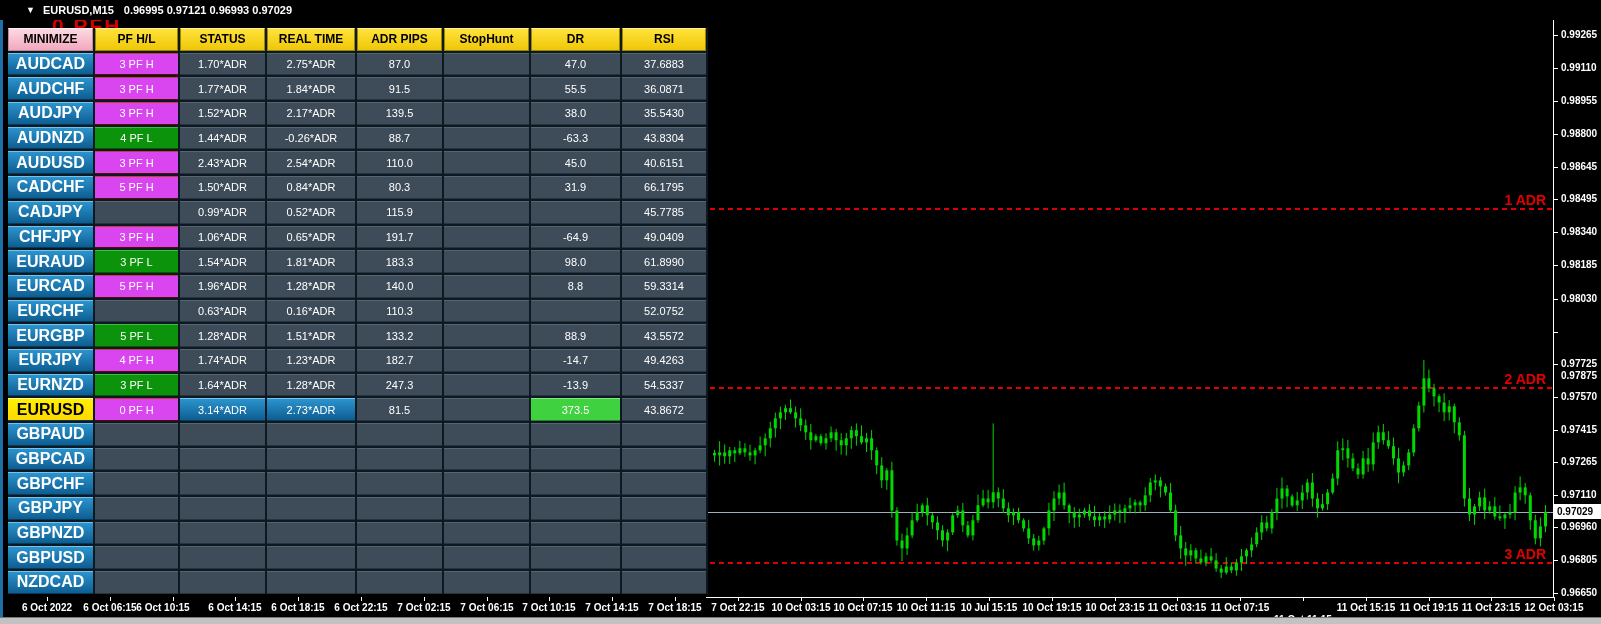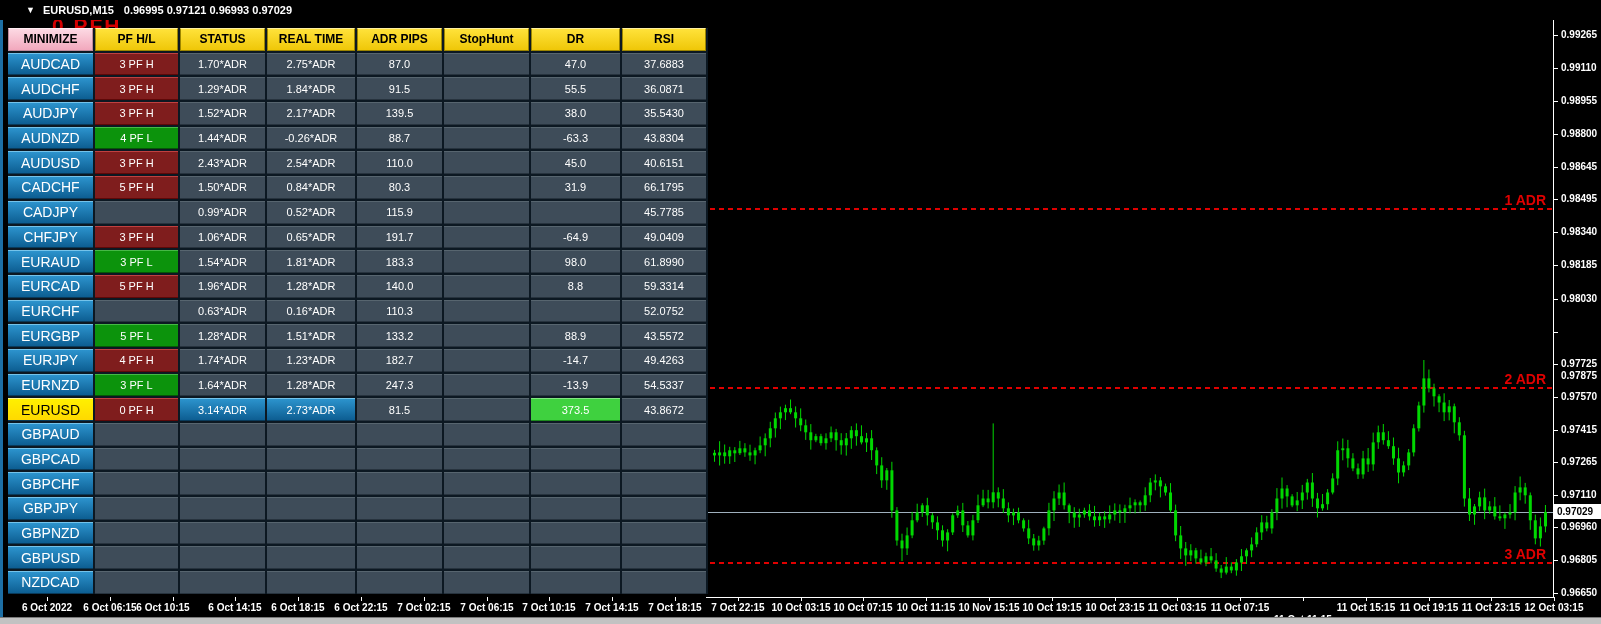--- a/index.html
+++ b/index.html
@@ -46,26 +46,26 @@
   }
   .hdr.minimize{background:linear-gradient(#fcd9e3,#f2a8bd);border-color:#c08a9a;border-top-color:#ffeef3;}
   .cell{
     background:#3e4c59;color:#fff;font-size:11px;display:flex;align-items:center;justify-content:center;
     border-top:1px solid #57656f;border-bottom:1px solid #27333e;white-space:nowrap;
   }
   .pair{
     background:linear-gradient(#2априm 0,#000);
   }
   .pair{
-    background:linear-gradient(#2c93cd,#0d5e92);color:#fff;font-weight:normal;font-size:14px;
+    background:linear-gradient(#2c93cd,#0d5e92);color:#fff;font-weight:bold;font-size:16px;
     display:flex;align-items:center;justify-content:center;
     border-top:1px solid #74c3ea;border-bottom:1px solid #093a5a;
   }
   .pair.sel{background:linear-gradient(#fff000,#ffd900);color:#000;border-top-color:#fffb9e;}
-  .cell.pf-h{background:#7f1d1d;border-top-color:#c04040;border-bottom-color:#5e0808;}
+  .cell.pf-h{background:#d946ef;border-top-color:#c04040;border-bottom-color:#5e0808;}
   .cell.pf-l{background:#0c930c;border-top-color:#46b846;border-bottom-color:#065806;}
   .cell.blue{background:linear-gradient(#2c93cd,#0d5e92);border-top-color:#74c3ea;border-bottom-color:#093a5a;}
   .cell.dr-green{background:#3fd13f;border-top-color:#84e584;border-bottom-color:#1d8a1d;}
 </style>
 </head>
 <body>
 
 <div class="titlebar">
   <span class="tb-arrow">▼</span>
   <span class="tb-sym">EURUSD,M15</span>
@@ -481,21 +481,21 @@
     <div class="time-label" style="left: 675px; top: 602px;">7 Oct 18:15</div>
     <div class="time-tick" style="left: 738px; top: 597px;"></div>
     <div class="time-label" style="left: 738px; top: 602px;">7 Oct 22:15</div>
     <div class="time-tick" style="left: 801px; top: 597px;"></div>
     <div class="time-label" style="left: 801px; top: 602px;">10 Oct 03:15</div>
     <div class="time-tick" style="left: 863px; top: 597px;"></div>
     <div class="time-label" style="left: 863px; top: 602px;">10 Oct 07:15</div>
     <div class="time-tick" style="left: 926px; top: 597px;"></div>
     <div class="time-label" style="left: 926px; top: 602px;">10 Oct 11:15</div>
     <div class="time-tick" style="left: 989px; top: 597px;"></div>
-    <div class="time-label" style="left: 989px; top: 602px;">10 Nov 15:15</div>
+    <div class="time-label" style="left: 989px; top: 602px;">10 Jul 15:15</div>
     <div class="time-tick" style="left: 1052px; top: 597px;"></div>
     <div class="time-label" style="left: 1052px; top: 602px;">10 Oct 19:15</div>
     <div class="time-tick" style="left: 1115px; top: 597px;"></div>
     <div class="time-label" style="left: 1115px; top: 602px;">10 Oct 23:15</div>
     <div class="time-tick" style="left: 1177px; top: 597px;"></div>
     <div class="time-label" style="left: 1177px; top: 602px;">11 Oct 03:15</div>
     <div class="time-tick" style="left: 1240px; top: 597px;"></div>
     <div class="time-label" style="left: 1240px; top: 602px;">11 Oct 07:15</div>
     <div class="time-tick" style="left: 1303px; top: 597px;"></div>
     <div class="time-label" style="left: 1303px; top: 602px; margin-top: 12px;">11 Oct 11:15</div>
@@ -521,21 +521,21 @@
     <div class="pair">AUDCAD</div>
     <div class="cell pf-h">3 PF H</div>
     <div class="cell">1.70*ADR</div>
     <div class="cell">2.75*ADR</div>
     <div class="cell">87.0</div>
     <div class="cell"></div>
     <div class="cell">47.0</div>
     <div class="cell">37.6883</div>
     <div class="pair">AUDCHF</div>
     <div class="cell pf-h">3 PF H</div>
-    <div class="cell">1.29*ADR</div>
+    <div class="cell">1.77*ADR</div>
     <div class="cell">1.84*ADR</div>
     <div class="cell">91.5</div>
     <div class="cell"></div>
     <div class="cell">55.5</div>
     <div class="cell">36.0871</div>
     <div class="pair">AUDJPY</div>
     <div class="cell pf-h">3 PF H</div>
     <div class="cell">1.52*ADR</div>
     <div class="cell">2.17*ADR</div>
     <div class="cell">139.5</div>

